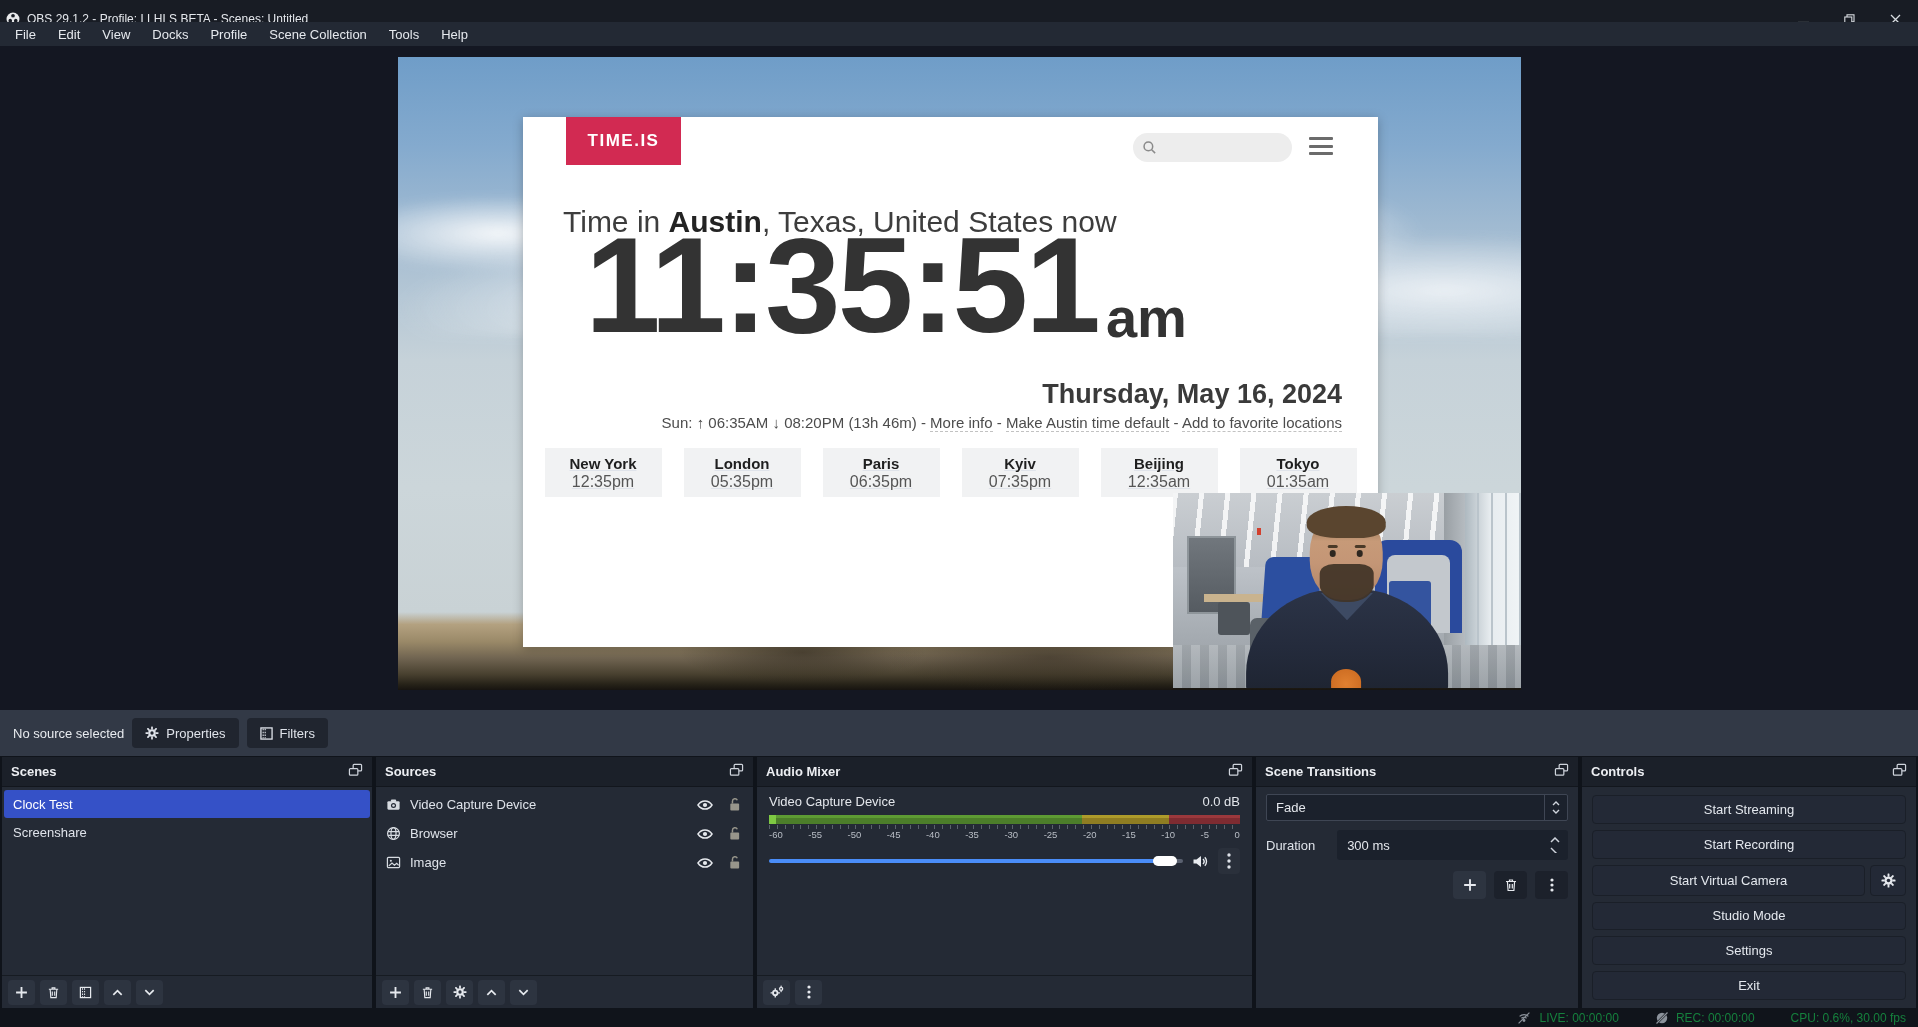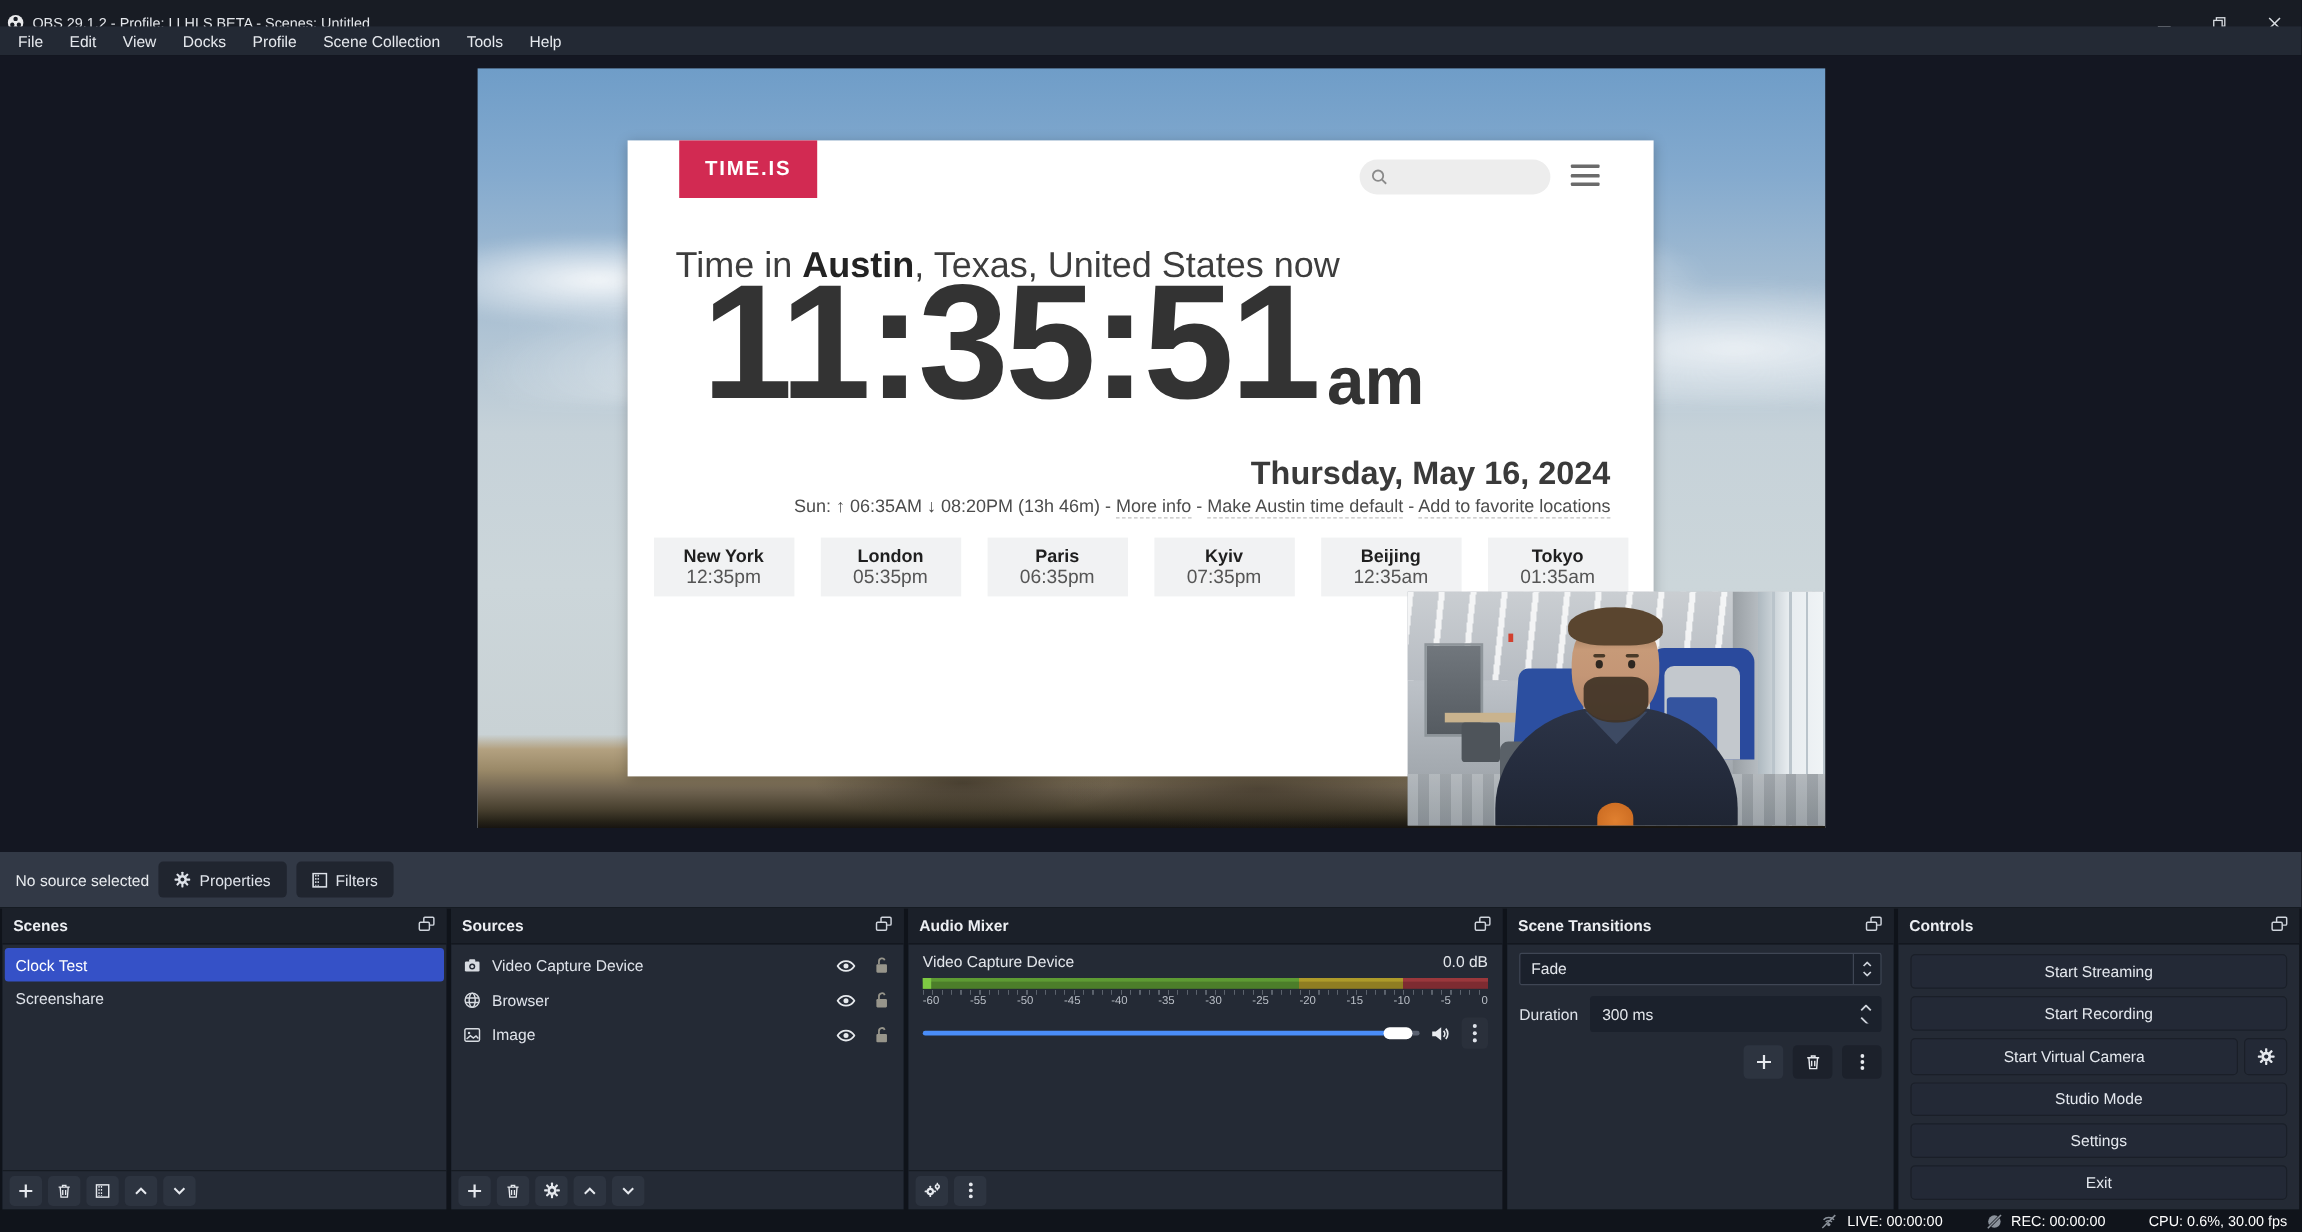--- a/index.html
+++ b/index.html
@@ -40,21 +40,21 @@
   .tiz-hamburger{position:absolute;right:45px;top:20px;width:24px;height:18px;display:flex;flex-direction:column;justify-content:space-between;}
   .tiz-hamburger i{display:block;height:3px;background:#6b6b6b;border-radius:1px;}
   .tiz-heading{position:absolute;left:40px;top:76px;font-size:30px;color:#3d3d3d;white-space:nowrap;margin-top:12px;}
   .tiz-heading b{color:#232323;}
   .tiz-clock{position:absolute;left:62px;top:100px;display:flex;align-items:flex-end;color:#333;}
   .tiz-time{font-size:136px;font-weight:bold;line-height:1;letter-spacing:-3px;}
   .tiz-mer{font-size:56px;font-weight:bold;line-height:1;margin:0 0 7px 8px;}
   .tiz-date{position:absolute;right:36px;top:262px;font-size:27px;color:#3a3a3a;font-weight:bold;}
   .tiz-sun{position:absolute;right:36px;top:297px;font-size:15px;color:#4c4c4c;white-space:nowrap;}
   .tiz-sun a{color:#4c4c4c;text-decoration:none;border-bottom:1px dashed #c2c2c2;}
-  .tiz-cities{position:absolute;left:0;top:331px;width:100%;display:flex;justify-content:center;gap:22px;}
+  .tiz-cities{position:absolute;left:0;top:331px;width:100%;display:flex;justify-content:center;gap:22px;text-decoration:underline;}
   .city-tile{width:117px;height:49px;background:#f1f2f3;display:flex;flex-direction:column;align-items:center;justify-content:center;}
   .city-name{font-size:15px;font-weight:bold;color:#1f1f1f;}
   .city-time{font-size:16px;color:#555;margin-top:1px;}
 
   
   .webcam{position:absolute;left:775px;top:436px;width:348px;height:195px;overflow:hidden;background:linear-gradient(180deg,#c7cbd0 0%,#bcc1c7 40%,#a6acb2 72%,#959ba1 100%);}
   .wc-ceiling{position:absolute;left:0;top:0;width:100%;height:38%;background:repeating-linear-gradient(96deg,rgba(255,255,255,.8) 0 5px,rgba(173,179,185,0) 5px 26px),linear-gradient(180deg,#caced2,#b7bcc2);}
   .wc-window{position:absolute;right:0;top:0;width:16%;height:100%;background:repeating-linear-gradient(90deg,rgba(185,197,204,0) 0 12px,#bac4cb 12px 14px),linear-gradient(90deg,#aeb9c0,#e7ecef 45%,#f0f4f6);}
   .wc-col{position:absolute;right:16%;top:0;width:6%;height:100%;background:linear-gradient(90deg,#999fa4,#b5bbc0);}
   .wc-glass{position:absolute;left:4%;top:22%;width:14%;height:40%;background:linear-gradient(180deg,#71777d,#555b61);border:2px solid #8e959a;}
@@ -120,37 +120,37 @@
   .vol-line{position:absolute;left:0;top:4px;width:100%;height:4px;border-radius:2px;background:linear-gradient(90deg,#4a8df8 0 96%,#596report 0);background:linear-gradient(90deg,#4a8df8 0%,#4a8df8 96%,#5a6170 96%);}
   .vol-handle{position:absolute;right:6px;top:1px;width:24px;height:10px;border-radius:5px;background:#fff;}
   .spk{display:flex;color:#e8ebef;}
   .mix-dots{width:22px;height:26px;background:#2a303b;border-radius:4px;display:flex;align-items:center;justify-content:center;color:#dfe3ea;}
 
   
   .trans-body{padding:7px 10px;}
   .combo{height:27px;background:#1b212c;border:1px solid #3f4654;border-radius:2px;display:flex;align-items:center;}
   .combo-val{flex:1;padding-left:9px;font-size:13px;color:#e3e6eb;}
   .combo-spin{width:23px;align-self:stretch;border-left:1px solid #3f4654;display:flex;flex-direction:column;align-items:center;justify-content:center;gap:3px;color:#cfd4dc;}
-  .dur-row{display:flex;align-items:center;gap:10px;margin-top:9px;}
+  .dur-row{display:flex;align-items:center;gap:22px;margin-top:9px;}
   .dur-label{font-size:13px;color:#dfe3ea;}
   .spinbox{flex:1;height:30px;background:#1b212c;border-radius:3px;display:flex;align-items:center;}
   .spin-val{flex:1;padding-left:10px;font-size:13px;color:#e3e6eb;}
   .spin-arrows{width:26px;display:flex;flex-direction:column;align-items:center;gap:4px;color:#cfd4dc;}
   .trans-actions{display:flex;justify-content:flex-end;gap:8px;margin-top:11px;}
   .trans-actions .icon-btn{width:33px;height:28px;}
 
   
   .controls-body{padding:8px 10px;display:flex;flex-direction:column;gap:6px;}
   .ctl-btn{height:31px;background:#232936;border:1px solid #1a1f28;border-radius:4px;display:flex;align-items:center;justify-content:center;font-size:13px;color:#e4e8ee;}
   .ctl-row{display:flex;gap:5px;}
   .ctl-row .ctl-btn{flex:1;}
   .ctl-gear{width:36px;height:31px;background:#232936;border:1px solid #1a1f28;border-radius:4px;display:flex;align-items:center;justify-content:center;color:#e4e8ee;}
 
   
-  .statusbar{position:absolute;top:1008px;left:0;width:1918px;height:19px;background:#10141b;display:flex;align-items:center;justify-content:flex-end;padding-right:12px;gap:10px;font-size:12px;color:#ffffff;}
+  .statusbar{position:absolute;top:1008px;left:0;width:1918px;height:19px;background:#10141b;display:flex;align-items:center;justify-content:flex-end;padding-right:12px;gap:10px;font-size:12px;color:#15803d;}
   .sb-group{display:flex;align-items:center;gap:7px;}
   .sb-gap{width:16px;}
 </style>
 </head>
 <body>
 
 <div class="titlebar">
   <span style="display:flex;">
     <svg width="14" height="14" viewBox="0 0 16 16">
         <circle cx="8" cy="8" r="7.4" fill="#e9eaec"></circle>

